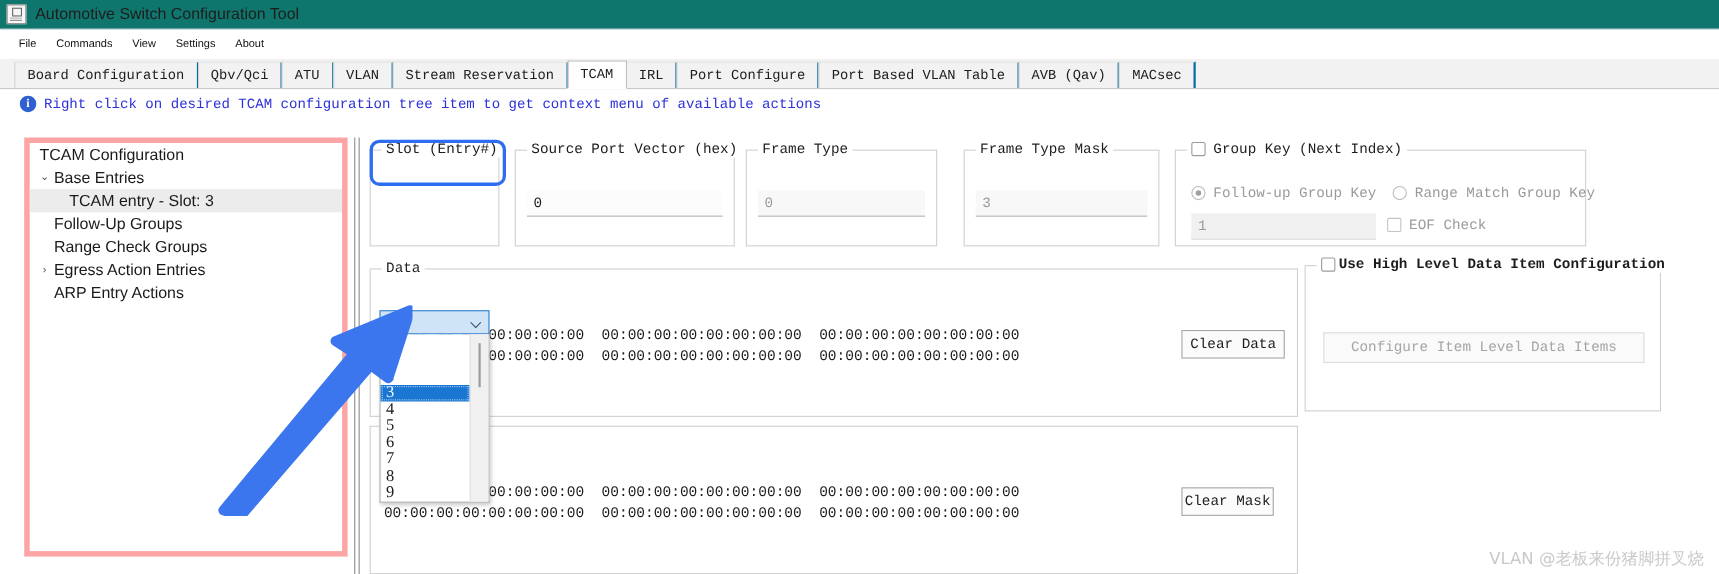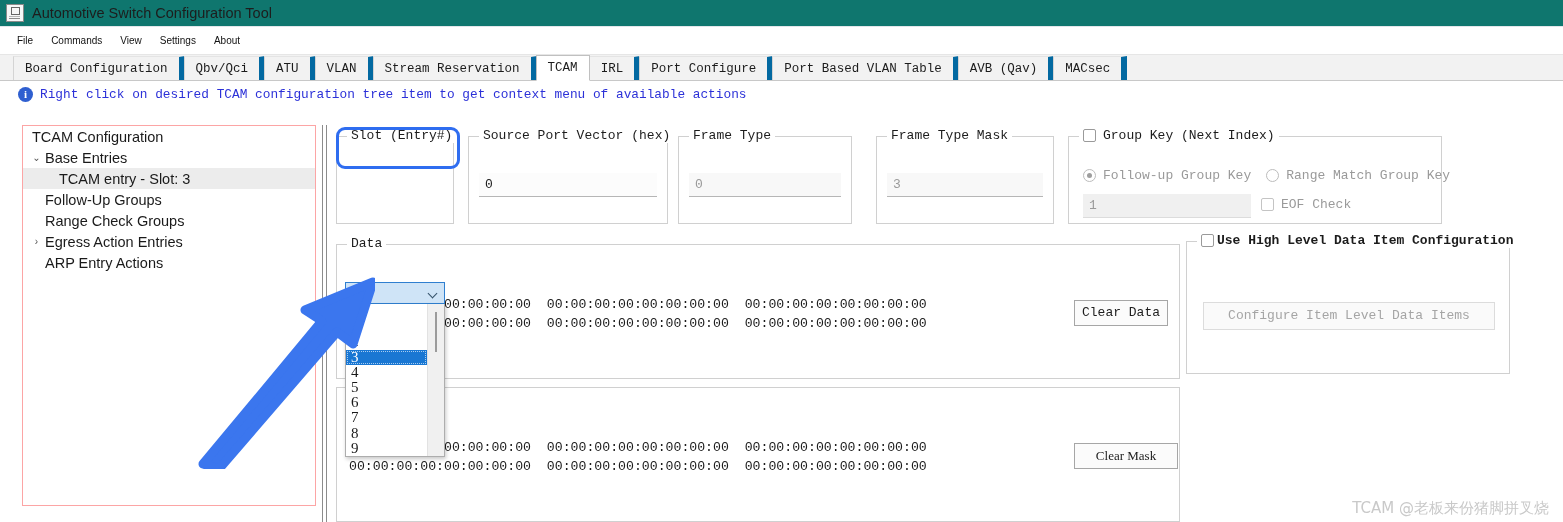--- a/index.html
+++ b/index.html
@@ -82,21 +82,21 @@
   }
   .tab {
     font-family: "Liberation Mono", monospace;
     font-size: 12.5px;
     color: #1c1c1c;
     height: 24px;
     line-height: 24px;
     padding: 0 11px;
     background: #f2f2f2;
     border-left: 1px solid #d4d4d4;
-    border-right: 6px solid #0369a1;
+    border-right: 2px solid #0369a1;
     border-top: 1px solid #e4e4e4;
     margin-right: -1px;
     white-space: nowrap;
     box-sizing: border-box;
   }
   .tab.active {
     background: #ffffff;
     border-left: 1px solid #c0c0c0;
     border-right: 1px solid #c0c0c0;
     border-top: 1px solid #c0c0c0;
@@ -146,21 +146,21 @@
     background: #ffffff;
   }
 
   
   .tree-panel {
     position: absolute;
     left: 22px;
     top: 21px;
     width: 294px;
     height: 381px;
-    border: 1px solid #fca5a5;
+    border: 5px solid #fca5a5;
     background: #ffffff;
     box-sizing: border-box;
     overflow: hidden;
   }
   .tree-row {
     height: 21px;
     display: flex;
     align-items: center;
     font-size: 14.5px;
     color: #1a1a1a;
@@ -528,21 +528,21 @@
     <div class="gtitle">Data</div>
     <div class="hex-block" style="left:12px; top:50px;">00:00:00:00:00:00:00:00  00:00:00:00:00:00:00:00  00:00:00:00:00:00:00:00</div>
     <div class="hex-block" style="left:12px; top:69px;">00:00:00:00:00:00:00:00  00:00:00:00:00:00:00:00  00:00:00:00:00:00:00:00</div>
     <div class="btn" style="left:737px; top:55px; width:94px;">Clear Data</div>
   </div>
 
   <div class="gbox" style="left:336px; top:283px; width:844px; height:135px;">
     <div class="gtitle">Mask</div>
     <div class="hex-block" style="left:12px; top:50px;">00:00:00:00:00:00:00:00  00:00:00:00:00:00:00:00  00:00:00:00:00:00:00:00</div>
     <div class="hex-block" style="left:12px; top:69px;">00:00:00:00:00:00:00:00  00:00:00:00:00:00:00:00  00:00:00:00:00:00:00:00</div>
-    <div class="btn" style="left:737px; top:55px; width:104px;font-family:Liberation Serif, serif;">Clear Mask</div>
+    <div class="btn" style="left:737px; top:55px; width:84px;">Clear Mask</div>
   </div>
 
   <div class="combo-wrap">
     <div class="combo-head">
       <span>3</span>
       <span class="chevron"></span>
     </div>
     <div class="combo-list">
       <div class="combo-sb">
         <div class="combo-sb-thumb"></div>
@@ -561,13 +561,13 @@
   </div>
 
   <div class="anno-box" style="left:336px; top:23px; width:118px; height:36px;"></div>
 
   <svg class="anno-arrow" viewBox="0 0 180 195">
     <polygon points="178,8 110,36 127,47 8,190 24,195 142,58 158,70" fill="#3b76ee" stroke="#3b76ee" stroke-width="9" stroke-linejoin="round"></polygon>
   </svg>
 
 </div>
 
-<div class="watermark">TCAM @老板来份猪脚拼叉烧</div>
+<div class="watermark">VLAN @老板来份猪脚拼叉烧</div>
 
 </body></html>

